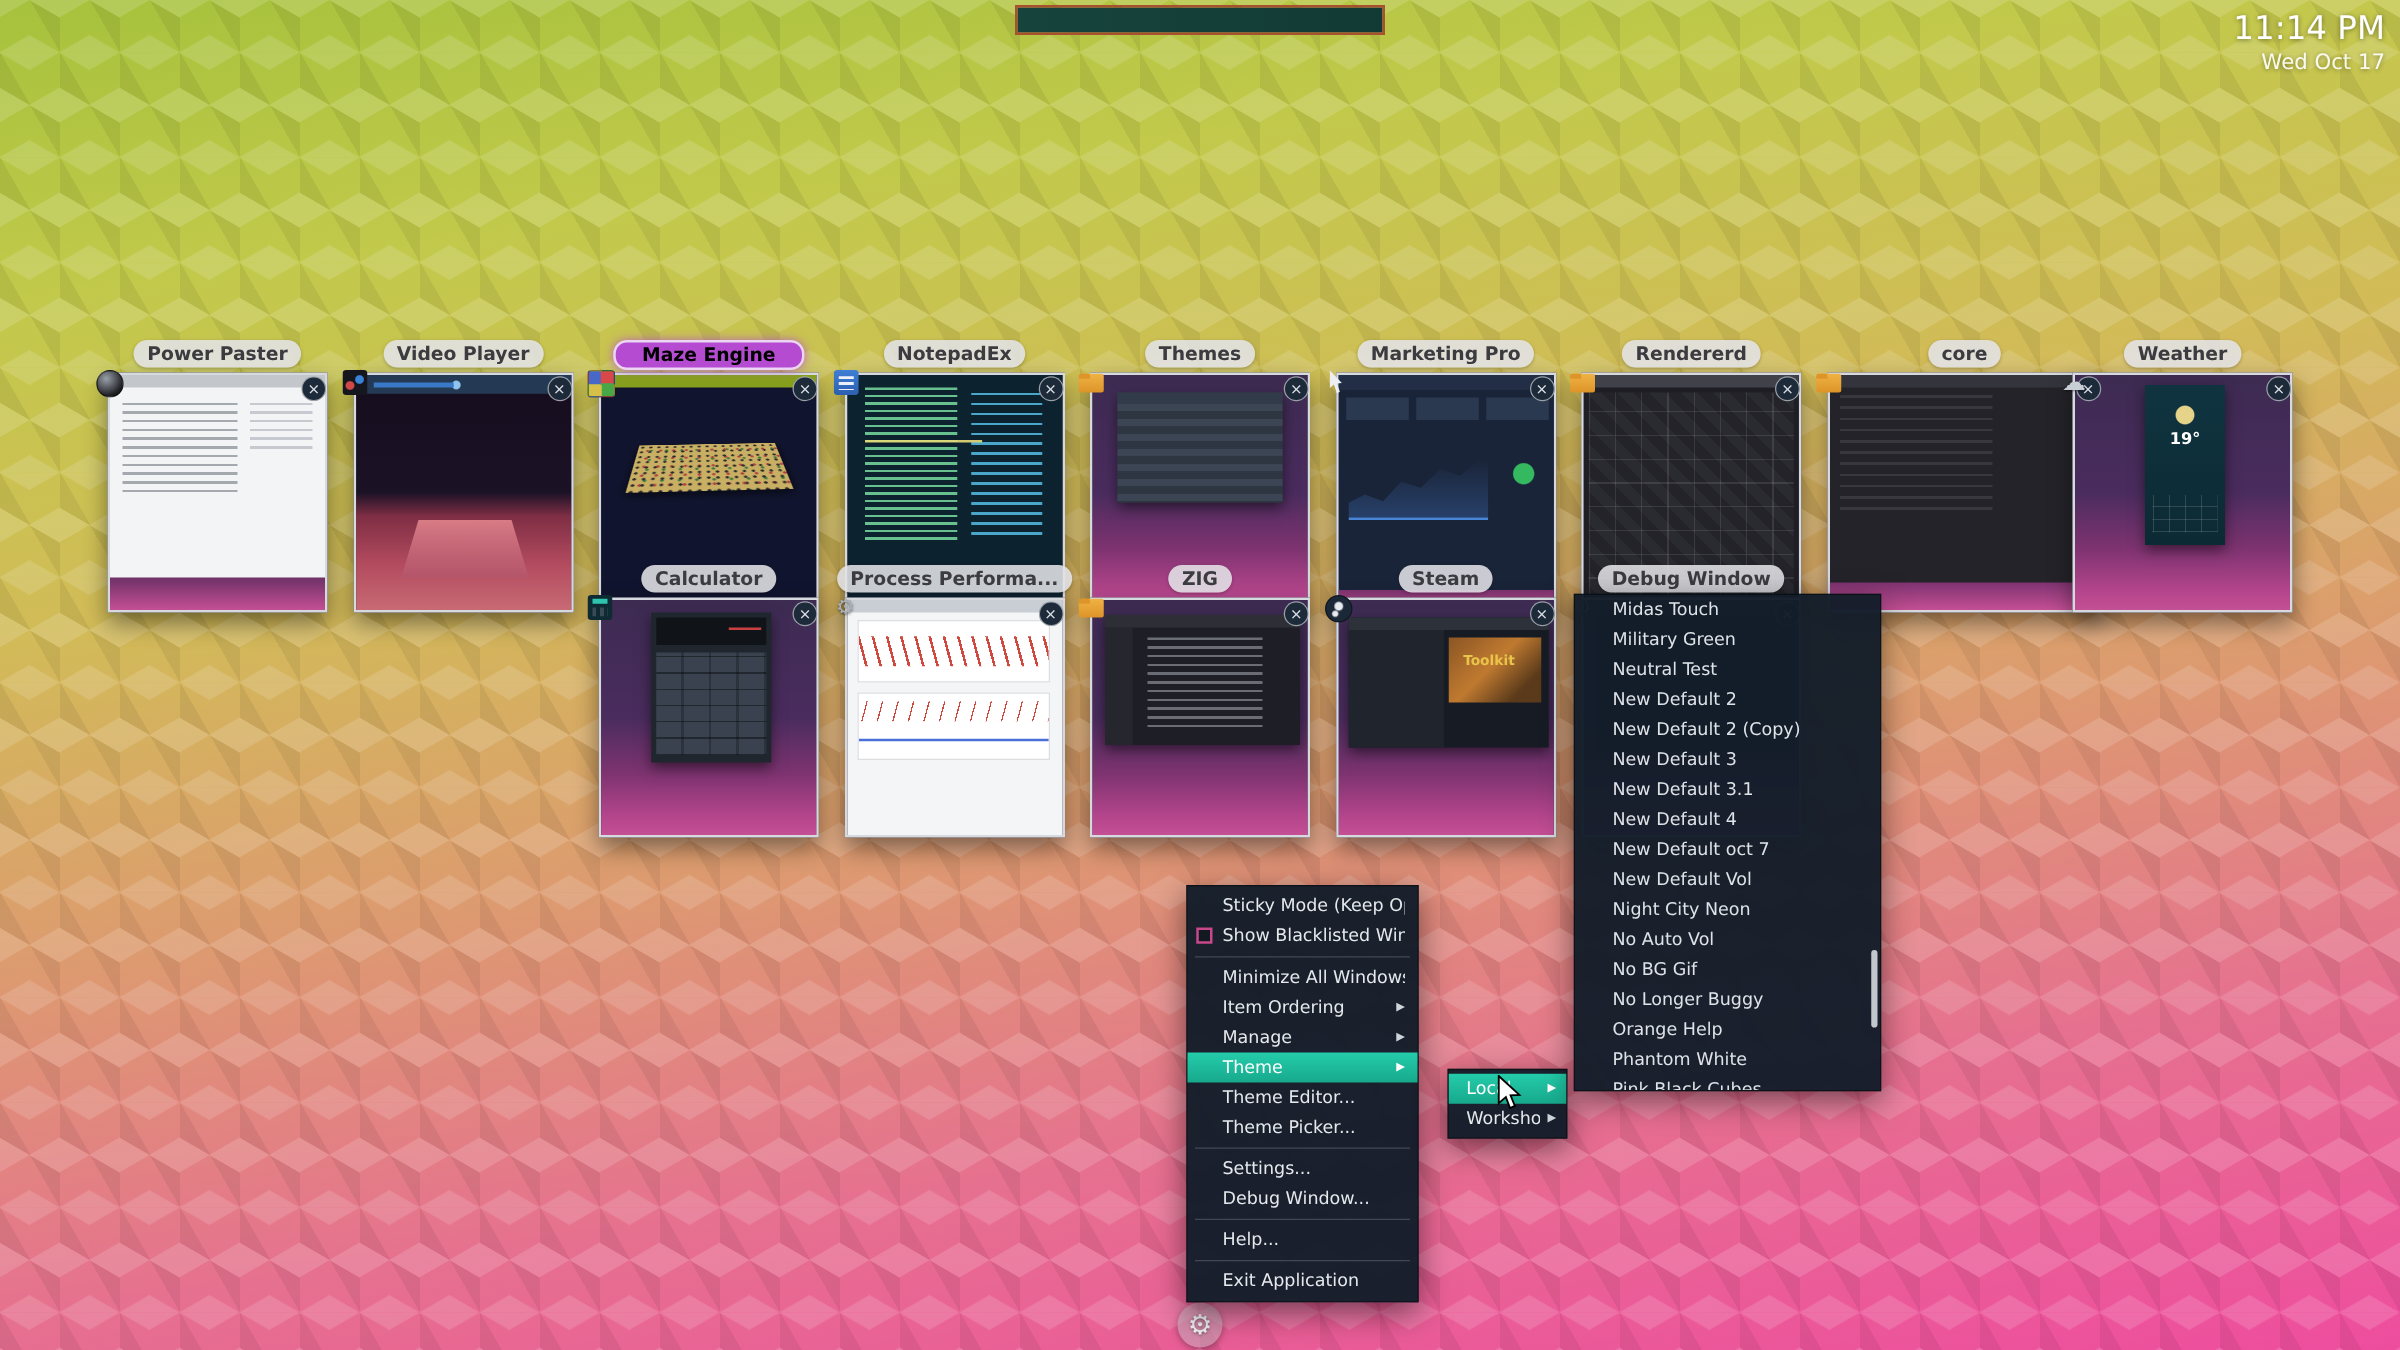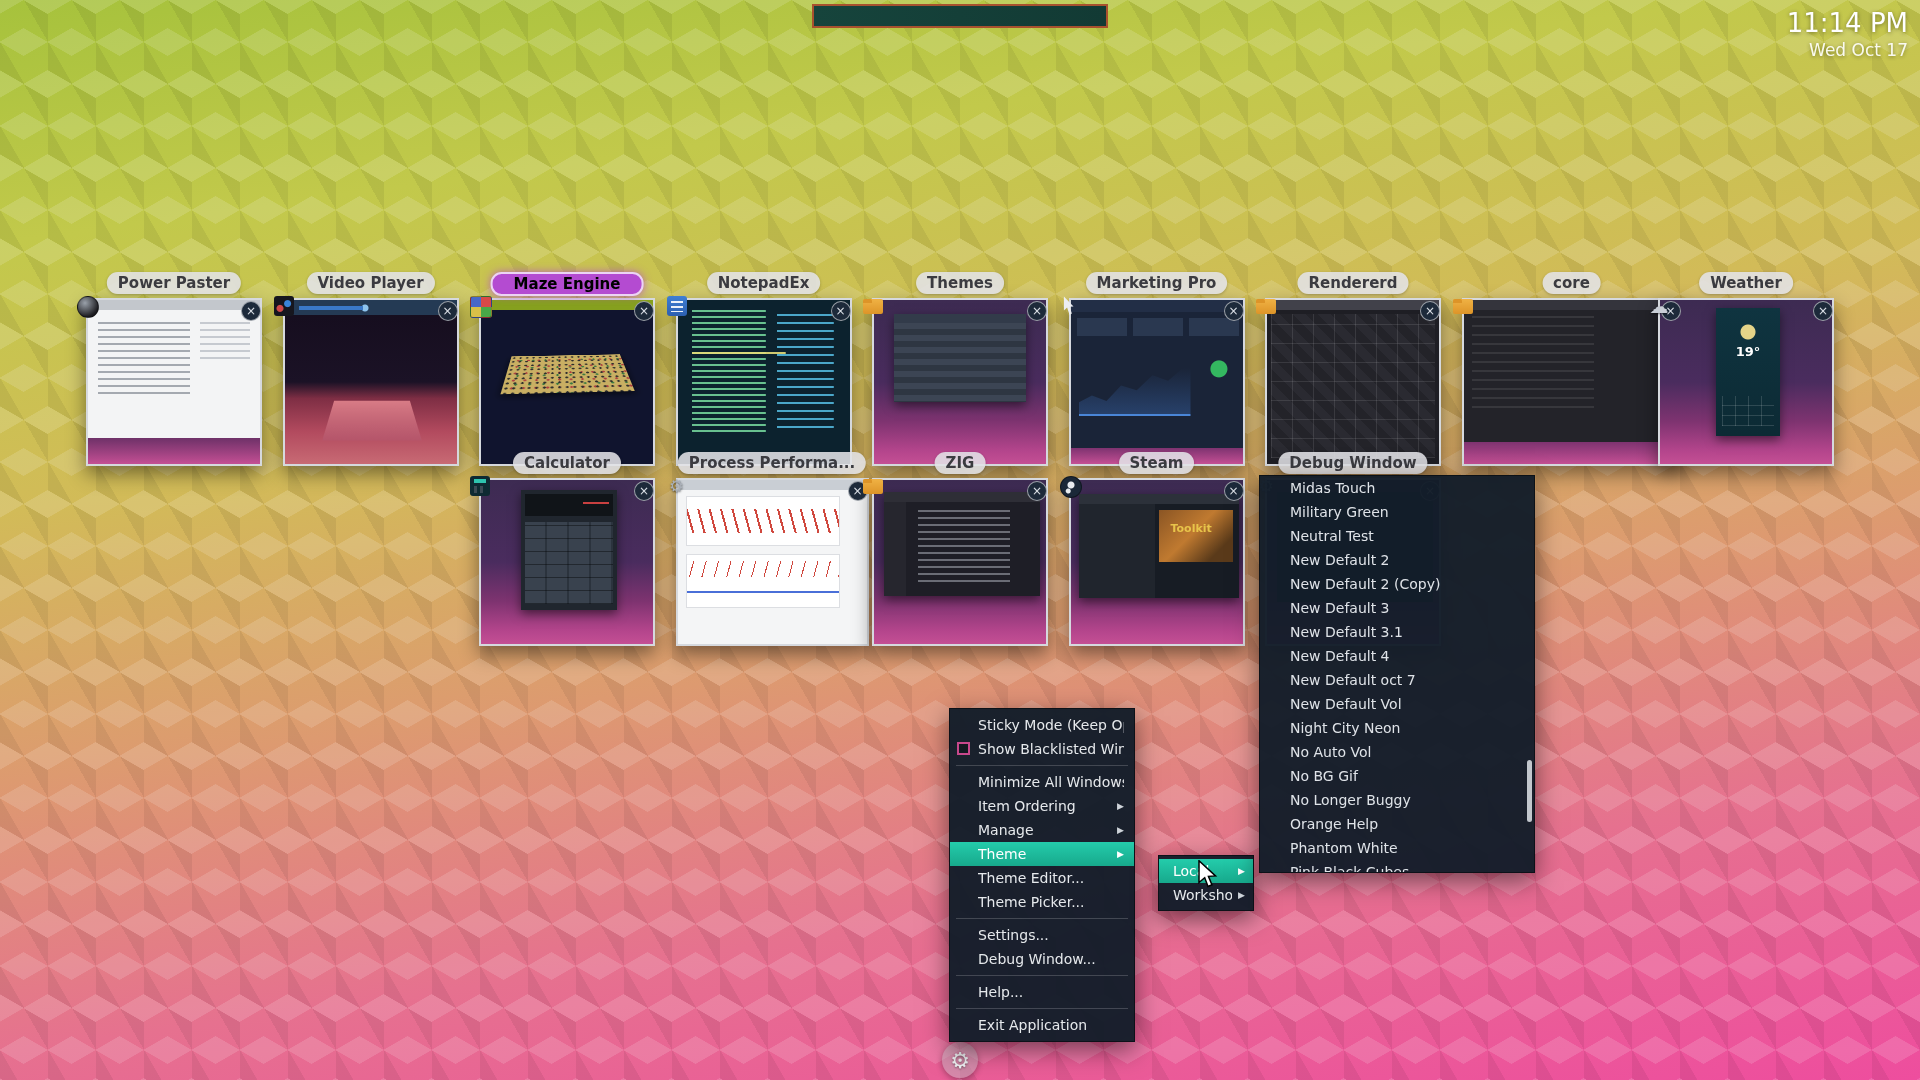--- a/index.html
+++ b/index.html
@@ -24,21 +24,21 @@
     background:linear-gradient(90deg,#16443c,#123a34);border:2px solid #a8512e;box-sizing:border-box;}
 
   
   #clock{position:absolute;right:12px;top:8px;text-align:right;z-index:6;color:#fff;
     text-shadow:0 1px 4px rgba(0,0,0,.45);}
   #clock .time{font-size:26px;font-weight:400;}
   #clock .date{font-size:17px;opacity:.9;margin-top:2px;}
 
   
   #windows-layer{position:absolute;inset:0;z-index:10;}
-  .win-cell{position:absolute;width:176px;height:168px;}
+  .win-cell{position:absolute;width:176px;height:192px;}
   .win-label{position:absolute;top:-26px;left:50%;transform:translateX(-50%);z-index:4;
     white-space:nowrap;background:rgba(226,227,231,.88);color:#3b3b40;font-weight:700;
     font-size:15px;padding:2px 11px;border-radius:11px;box-shadow:0 1px 3px rgba(0,0,0,.25);}
   .win-label.selected{background:var(--label-sel);color:#000000;border:2px solid #ecd4f4;
     padding:1px 21px;box-shadow:0 0 8px rgba(180,75,209,.8);}
   .thumb{position:absolute;inset:0;border:2px solid #d6d9de;box-sizing:border-box;
     box-shadow:0 8px 18px rgba(0,0,0,.45);background:#241c38;}
   .content{position:absolute;inset:0;overflow:hidden;
     background:linear-gradient(180deg,#3d2b52 0%,#4a2c5e 50%,#7e3370 74%,#b4458c 92%,#c44f94 100%);}
   .badge{position:absolute;z-index:2;font-weight:bold;}
@@ -195,21 +195,21 @@
     padding:0 10px 0 28px;color:#e6e9ec;font-size:14px;}
   .menu-label{flex:1;white-space:nowrap;overflow:hidden;}
   .menu-item.highlight{background:linear-gradient(180deg,#24ccab,#17a98c);color:#fff;}
   .menu-sep{height:1px;background:rgba(255,255,255,.18);margin:4px 6px;}
   .checkbox{position:absolute;left:7px;top:5px;width:13px;height:13px;border:2px solid var(--check);
     background:rgba(0,0,0,.25);box-sizing:border-box;}
   .arrow{font-size:9px;color:#cfd4da;margin-left:6px;}
   .menu-item.highlight .arrow{color:#fff;}
   #theme-submenu{position:absolute;left:1158px;top:855px;width:96px;padding:3px 0;z-index:25;}
   #theme-submenu .menu-item{padding:0 8px 0 14px;}
-  #theme-list{position:absolute;left:1259px;top:475px;width:276px;height:398px;overflow:hidden;z-index:30;}
+  #theme-list{position:absolute;left:1259px;top:475px;width:246px;height:398px;overflow:hidden;z-index:30;}
   .theme-item{height:24px;line-height:24px;padding:0 10px 0 30px;color:#dfe3e8;font-size:14px;white-space:nowrap;}
   #scroll-thumb{position:absolute;right:2px;top:284px;width:5px;height:62px;border-radius:3px;background:#c2c7cd;z-index:31;}
 
   
   #gear-btn{position:absolute;left:942px;top:1042px;width:36px;height:36px;border-radius:50%;z-index:15;
     background:rgba(190,190,196,.45);display:flex;align-items:center;justify-content:center;
     box-shadow:0 2px 6px rgba(0,0,0,.3);}
   #gear-btn span{font-size:22px;color:#f0f2f4;text-shadow:0 1px 2px rgba(0,0,0,.4);}
   #cursor{position:absolute;left:1197px;top:860px;z-index:50;}
 </style>
@@ -301,21 +301,21 @@
         <div class="close-btn">×</div>
       </div>
       <div class="win-cell" style="left: 479px; top: 478px;">
         <div class="win-label">Calculator</div>
         <div class="thumb">
           <div class="content kind-calculator"></div>
         </div>
         <div class="app-icon icon-calculator"></div>
         <div class="close-btn">×</div>
       </div>
-      <div class="win-cell" style="left: 675.5px; top: 478px; padding-left: 17px;">
+      <div class="win-cell" style="left: 675.5px; top: 478px;">
         <div class="win-label">Process Performa...</div>
         <div class="thumb">
           <div class="content kind-charts"></div>
         </div>
         <div class="app-icon icon-gear">⚙</div>
         <div class="close-btn">×</div>
       </div>
       <div class="win-cell" style="left: 872px; top: 478px;">
         <div class="win-label">ZIG</div>
         <div class="thumb">

